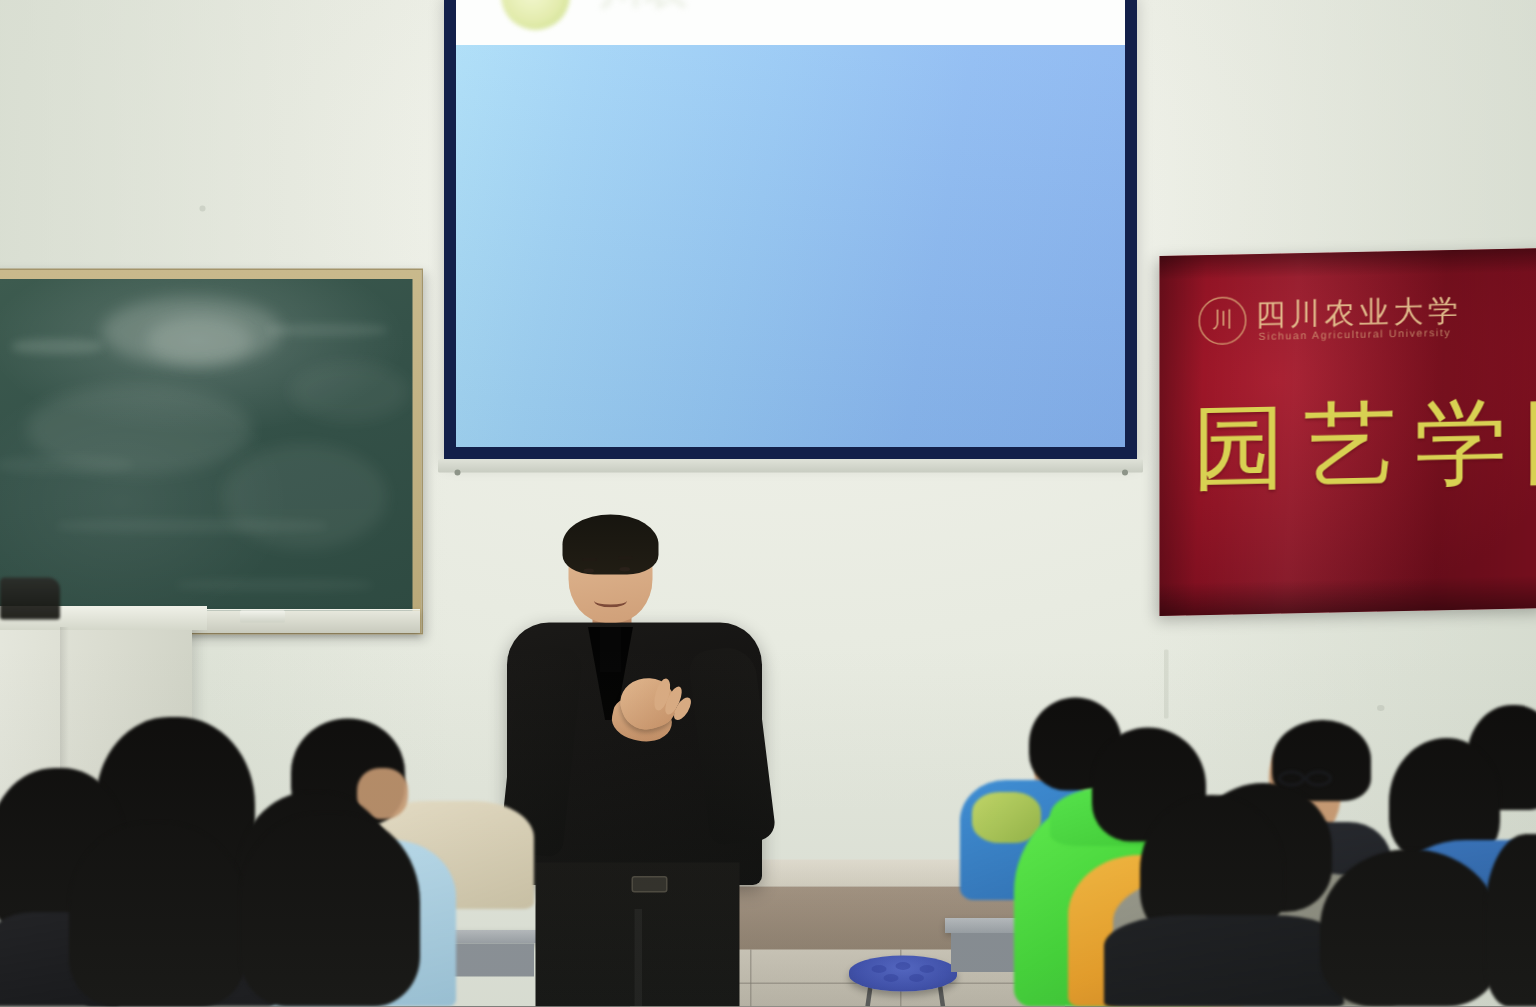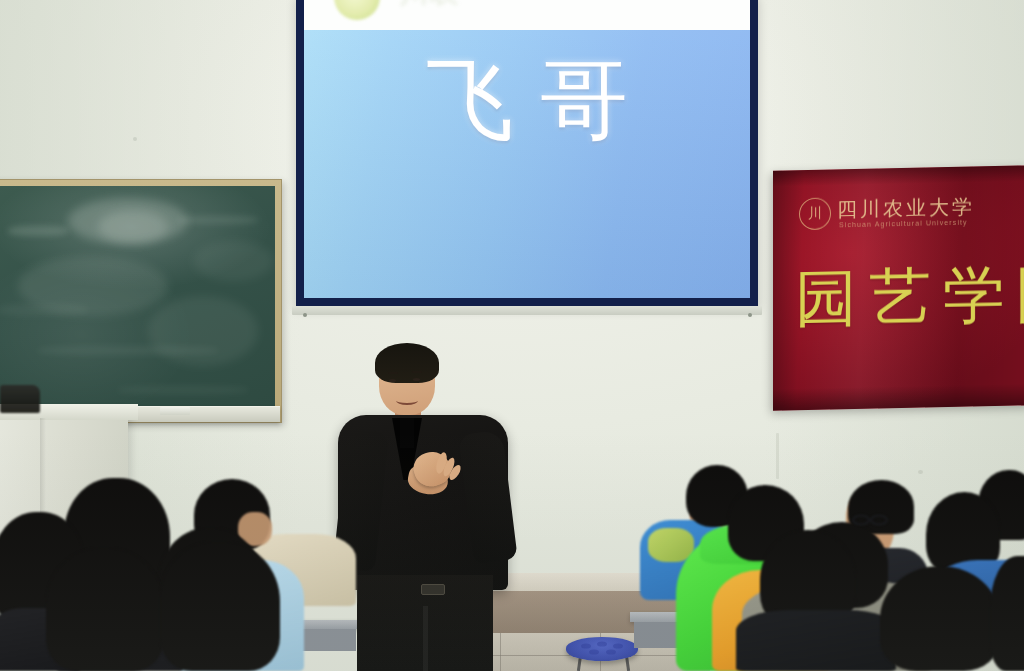--- a/index.html
+++ b/index.html
@@ -356,21 +356,20 @@
   <div class="podium-edge"></div>
   <div class="podium-obj soft"></div>
 
   <div class="screen-wrap">
     <div class="screen-inner">
       <div class="slide-topbar">
         <div class="slide-logo"></div>
         <div class="slide-logo-txt softer">川农</div>
       </div>
       <div class="slide-body"></div>
-      <div class="slide-title">飞哥</div>
     </div>
   </div>
   <div class="screen-bracket"></div>
   <div class="screen-screw" style="left:303px;top:313px;"></div>
   <div class="screen-screw" style="left:748px;top:313px;"></div>
 
   <div class="banner">
     <div class="banner-fold-top"></div>
     <div class="banner-seal">川</div>
     <div class="banner-uni-cn">四川农业大学</div>

